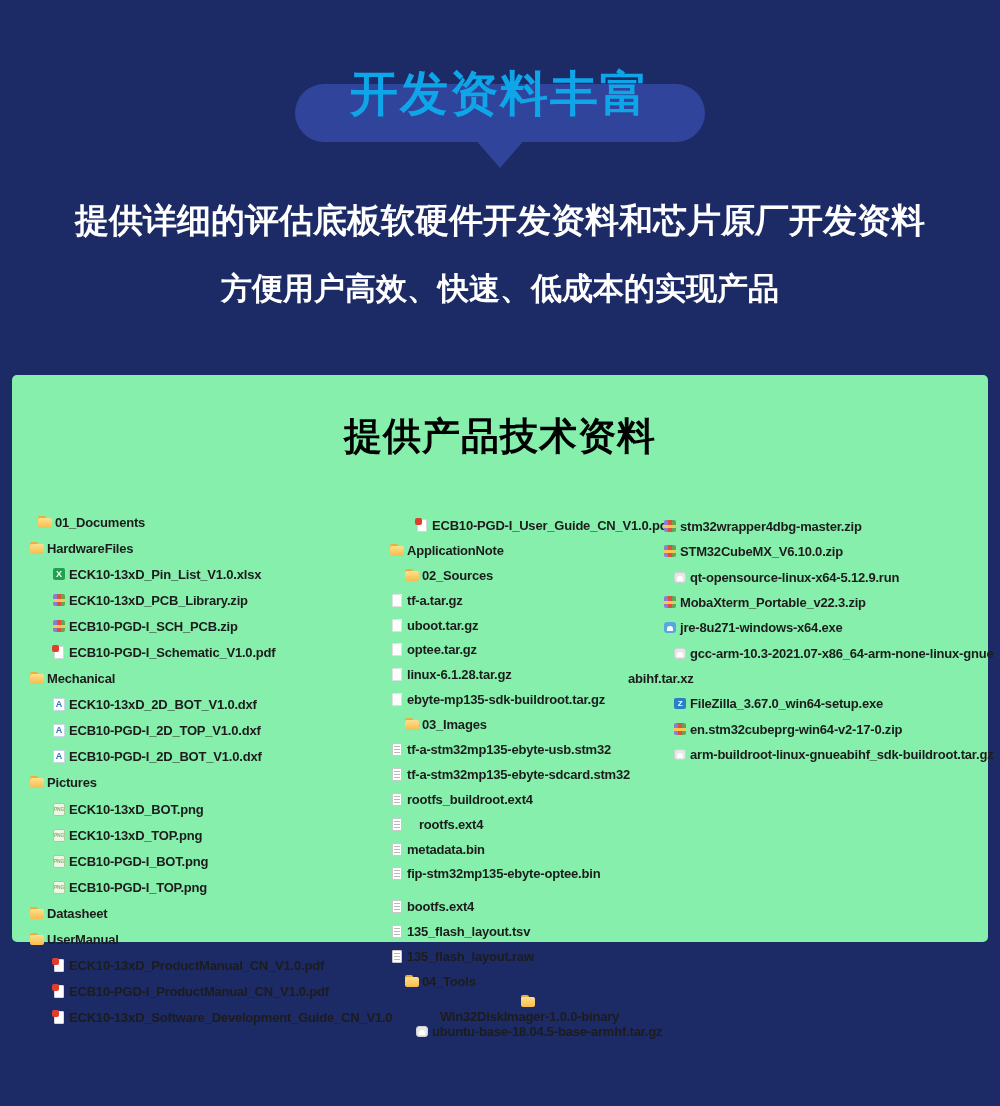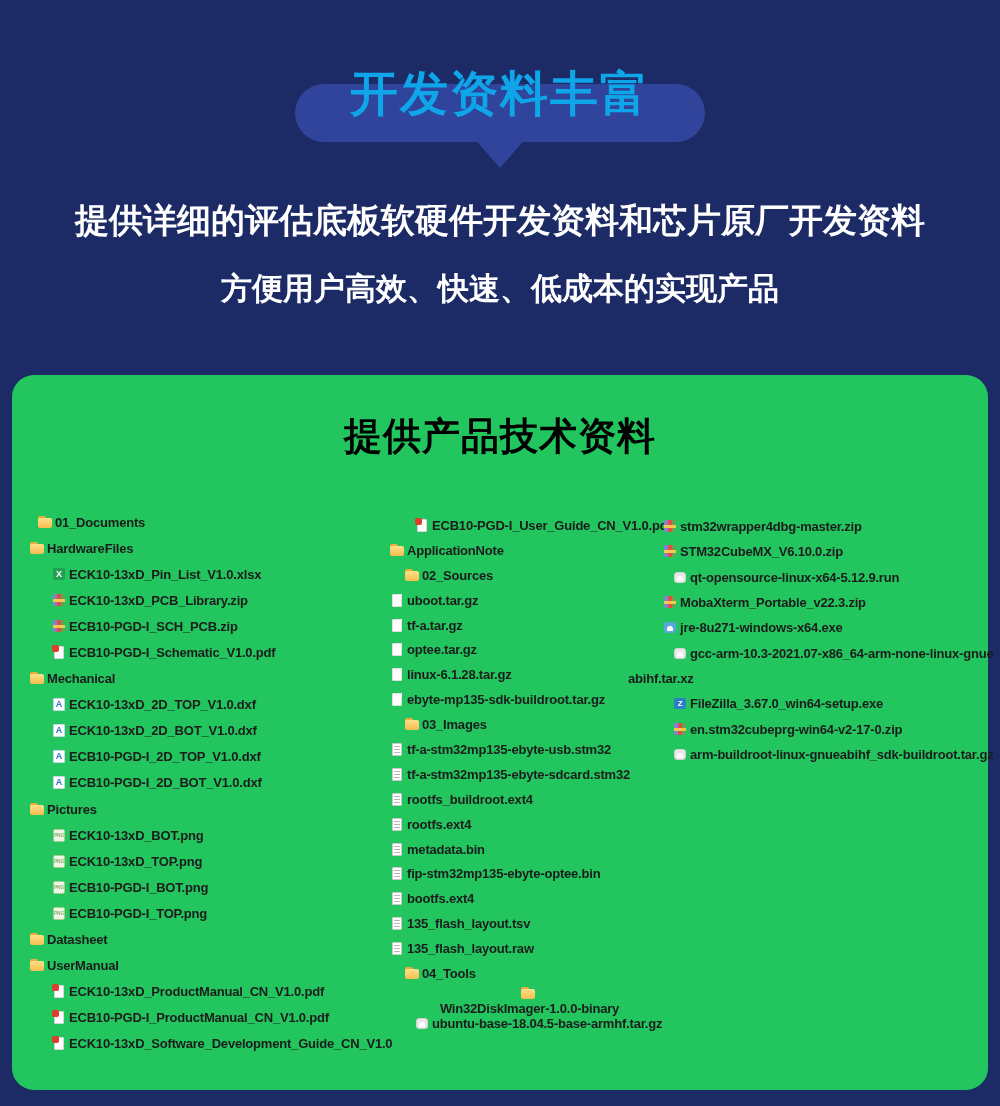--- a/index.html
+++ b/index.html
@@ -11,22 +11,22 @@
   .badge-tail{position:absolute;top:138px;left:50%;transform:translateX(-50%);
         width:0;height:0;border-left:26px solid transparent;border-right:26px solid transparent;
         border-top:30px solid #30449c;}
   .badge-text{position:absolute;top:62px;left:0;width:100%;text-align:center;
         color:#0ea5e9;font-size:48px;font-weight:700;letter-spacing:2px;}
   .sub1{position:absolute;top:198px;left:0;width:100%;text-align:center;
         color:#ffffff;font-size:34px;font-weight:700;}
   .sub2{position:absolute;top:268px;left:0;width:100%;text-align:center;
         color:#ffffff;font-size:31px;font-weight:700;}
   
-  .card{position:absolute;left:12px;top:375px;width:976px;height:715px;background:#22c55e;
-        border-radius:22px;}
+  .card{position:absolute;left:12px;top:375px;width:976px;height:567px;background:#86efac;
+        border-radius:5px;}
   .card-title{position:absolute;top:36px;left:0;width:100%;text-align:center;
         color:#000000;font-size:38px;font-weight:700;letter-spacing:1px;}
   
   .col{position:absolute;}
   .col1{left:18px;top:134px;width:355px;}
   .col2{left:378px;top:138px;width:275px;}
   .col3{left:616px;top:139px;width:360px;}
   .row{display:flex;align-items:center;white-space:nowrap;
        font-size:13px;font-weight:700;color:#1c1c1c;letter-spacing:-0.2px;}
   .col1 .row{height:26.1px;}
@@ -114,24 +114,20 @@
         <div class="row" style="padding-left: 22px;">
           <span class="ic ic-pdf"></span>
           <span>ECB10-PGD-I_Schematic_V1.0.pdf</span>
         </div>
         <div class="row" style="padding-left: 0px;">
           <span class="ic ic-folder"></span>
           <span>Mechanical</span>
         </div>
         <div class="row" style="padding-left: 22px;">
           <span class="ic ic-dxf"></span>
-          <span>ECK10-13xD_2D_TOP_V1.0.dxf</span>
-        </div>
-        <div class="row" style="padding-left: 22px;">
-          <span class="ic ic-dxf"></span>
           <span>ECK10-13xD_2D_BOT_V1.0.dxf</span>
         </div>
         <div class="row" style="padding-left: 22px;">
           <span class="ic ic-dxf"></span>
           <span>ECB10-PGD-I_2D_TOP_V1.0.dxf</span>
         </div>
         <div class="row" style="padding-left: 22px;">
           <span class="ic ic-dxf"></span>
           <span>ECB10-PGD-I_2D_BOT_V1.0.dxf</span>
         </div>
@@ -184,28 +180,28 @@
         <div class="row" style="padding-left: 0px;">
           <span class="ic ic-folder"></span>
           <span>ApplicationNote</span>
         </div>
         <div class="row" style="padding-left: 15px;">
           <span class="ic ic-folder"></span>
           <span>02_Sources</span>
         </div>
         <div class="row" style="padding-left: 0px;">
           <span class="ic ic-file"></span>
+          <span>tf-a.tar.gz</span>
+        </div>
+        <div class="row" style="padding-left: 0px;">
+          <span class="ic ic-file"></span>
           <span>uboot.tar.gz</span>
         </div>
         <div class="row" style="padding-left: 0px;">
           <span class="ic ic-file"></span>
-          <span>tf-a.tar.gz</span>
-        </div>
-        <div class="row" style="padding-left: 0px;">
-          <span class="ic ic-file"></span>
           <span>optee.tar.gz</span>
         </div>
         <div class="row" style="padding-left: 0px;">
           <span class="ic ic-file"></span>
           <span>linux-6.1.28.tar.gz</span>
         </div>
         <div class="row" style="padding-left: 0px;">
           <span class="ic ic-file"></span>
           <span>ebyte-mp135-sdk-buildroot.tar.gz</span>
         </div>
@@ -218,33 +214,33 @@
           <span>tf-a-stm32mp135-ebyte-usb.stm32</span>
         </div>
         <div class="row" style="padding-left: 0px;">
           <span class="ic ic-doc"></span>
           <span>tf-a-stm32mp135-ebyte-sdcard.stm32</span>
         </div>
         <div class="row" style="padding-left: 0px;">
           <span class="ic ic-doc"></span>
           <span>rootfs_buildroot.ext4</span>
         </div>
-        <div class="row" style="padding-left: 0px;">
+        <div class="row" style="padding-left: 0px; gap: 12px;">
           <span class="ic ic-doc"></span>
           <span>rootfs.ext4</span>
         </div>
         <div class="row" style="padding-left: 0px;">
           <span class="ic ic-doc"></span>
           <span>metadata.bin</span>
         </div>
         <div class="row" style="padding-left: 0px;">
           <span class="ic ic-doc"></span>
           <span>fip-stm32mp135-ebyte-optee.bin</span>
         </div>
-        <div class="row" style="padding-left: 0px;">
+        <div class="row" style="padding-left: 0px; margin-top: 8px;">
           <span class="ic ic-doc"></span>
           <span>bootfs.ext4</span>
         </div>
         <div class="row" style="padding-left: 0px;">
           <span class="ic ic-doc"></span>
           <span>135_flash_layout.tsv</span>
         </div>
         <div class="row" style="padding-left: 0px;">
           <span class="ic ic-doc"></span>
           <span>135_flash_layout.raw</span>

